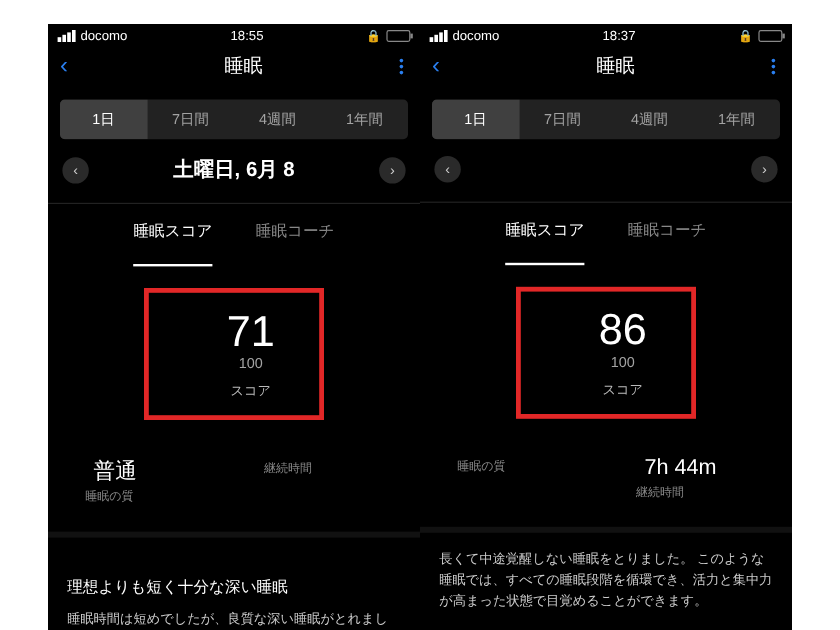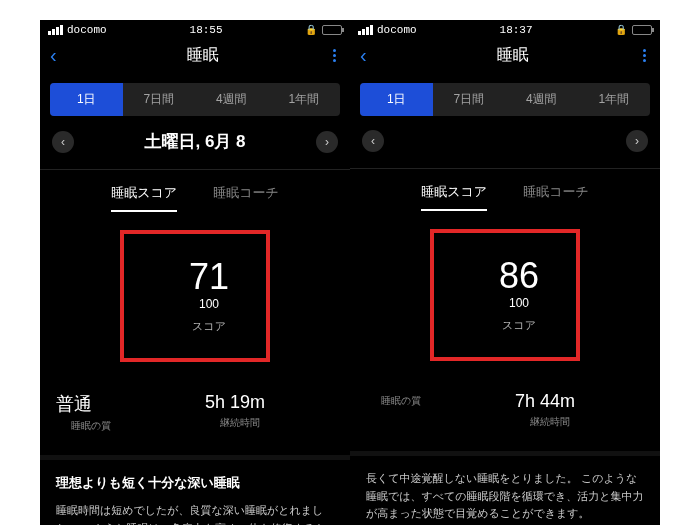--- a/index.html
+++ b/index.html
@@ -23,21 +23,20 @@
     flex-direction: column;
     font-size: 13px;
   }
   .status-bar {
     display: flex;
     align-items: center;
     justify-content: space-between;
     padding: 4px 8px 2px 8px;
     font-size: 11px;
     font-weight: 500;
-    font-family: Liberation Mono, monospace;
   }
   .status-left, .status-right { display: flex; align-items: center; gap: 4px; }
   .signal { display: flex; gap: 1px; align-items: flex-end; }
   .signal span { width: 3px; background: #fff; }
   .signal span:nth-child(1){height:4px}
   .signal span:nth-child(2){height:6px}
   .signal span:nth-child(3){height:8px}
   .signal span:nth-child(4){height:10px}
   .battery {
     width: 20px; height: 10px; border: 1px solid #888; border-radius: 2px;
@@ -56,57 +55,57 @@
   .title { font-size: 16px; font-weight: 500; padding-left: 16px; }
   .menu-dots { color: #2a7ff0; display:flex; flex-direction:column; gap:2px; padding-right:4px;}
   .menu-dots span { width:3px; height:3px; background:#2a7ff0; border-radius:50%; }
   .segments {
     display:flex; margin: 6px 10px 0 10px; border-radius:4px; overflow:hidden;
     background:#222;
   }
   .segment {
     flex:1; text-align:center; padding:8px 0; font-size:12px; color:#a3a3a3;
   }
-  .segment.active { background:#1d4ed8; color:#fff; }
+  .segment.active { background:#404040; color:#fff; }
   .date-row {
     display:flex; align-items:center; justify-content:space-between;
     padding: 14px 12px 16px 12px;
   }
   .nav-circle {
     width:22px; height:22px; border-radius:50%; background:#2a2a2a;
     display:flex; align-items:center; justify-content:center; font-size:12px; color:#ccc;
   }
   .date-text { font-size:17px; font-weight:600; }
   .divider { height:1px; background:#222; }
   .tabs {
     display:flex; justify-content:center; gap:36px; padding:14px 0 0 0;
   }
-  .tab { font-size:13px; color:#888; padding-bottom:8px; }
+  .tab { font-size:13px; color:#888; padding-bottom:18px; }
   .tab.active { color:#fff; border-bottom:2px solid #fff; }
   .score-box-wrap { display:flex; justify-content:center; padding:18px 0 22px 0; }
   .score-box {
     border: 4px solid #e22727;
-    width: 150px; height: 132px;
+    width: 150px; height: 110px;
     display:flex; flex-direction:column; align-items:center; justify-content:center;
     gap:2px;
     padding-left:28px;
   }
   .score-main { font-size:36px; font-weight:400; line-height:1; }
-  .score-max { font-size:12px; color:#ffffff; }
+  .score-max { font-size:12px; color:#a3a3a3; }
   .score-label { font-size:11px; color:#bbb; margin-top:6px; }
   .metrics {
     display:flex; padding: 8px 16px 16px 16px; gap:20px;
     border-bottom: 6px solid #000;
   }
   .metric { flex:1; }
-  .metric .val { font-size:18px; font-weight:400; }
+  .metric .val { font-size:18px; font-weight:400;margin-left:22px; }
   .metric .sub { font-size:10px; color:#888; margin-top:3px;padding-left:15px; }
   .thick-div { height:5px; background:#111; }
   .summary { padding: 14px 16px 16px 16px; }
-  .summary h4 { font-size:13px; font-weight:700; margin-bottom:10px; }
+  .summary h4 { font-size:13px; font-weight:400; margin-bottom:10px;margin-top:18px; }
   .summary p { font-size:11px; color:#ccc; line-height:1.6; }
 </style>
 </head>
 <body>
 
 <div class="wrap">
 
   <div class="phone">
     <div class="status-bar">
       <div class="status-left">
@@ -155,21 +154,20 @@
         <div class="score-max">100</div>
         <div class="score-label">スコア</div>
       </div>
     </div>
     <div class="metrics">
       <div class="metric">
         <div class="val">普通</div>
         <div class="sub">睡眠の質</div>
       </div>
       <div class="metric">
-        <div class="val">5h 19m</div>
         <div class="sub">継続時間</div>
       </div>
     </div>
     <div class="thick-div"></div>
     <div class="summary">
       <h4>理想よりも短く十分な深い睡眠</h4>
       <p>睡眠時間は短めでしたが、良質な深い睡眠がとれました このような睡眠は、免疫力を高め、体を修復するために不可欠です。</p>
     </div>
 
   </div>

